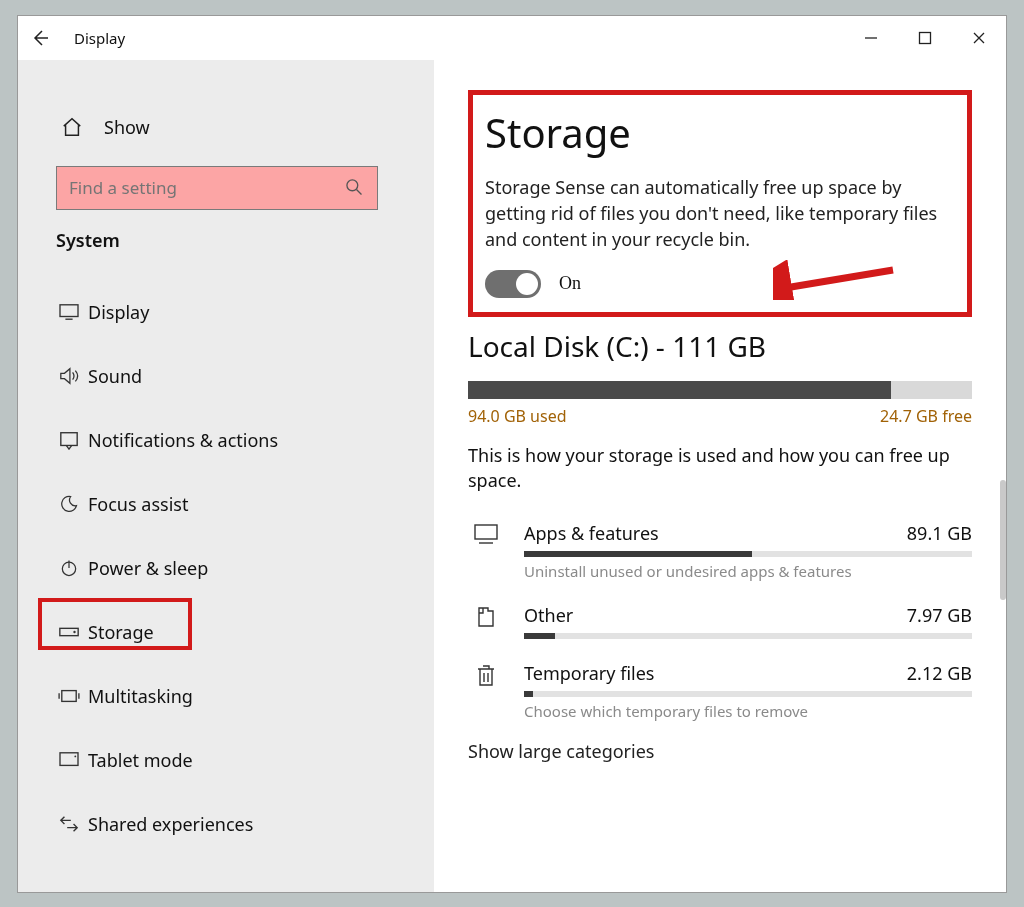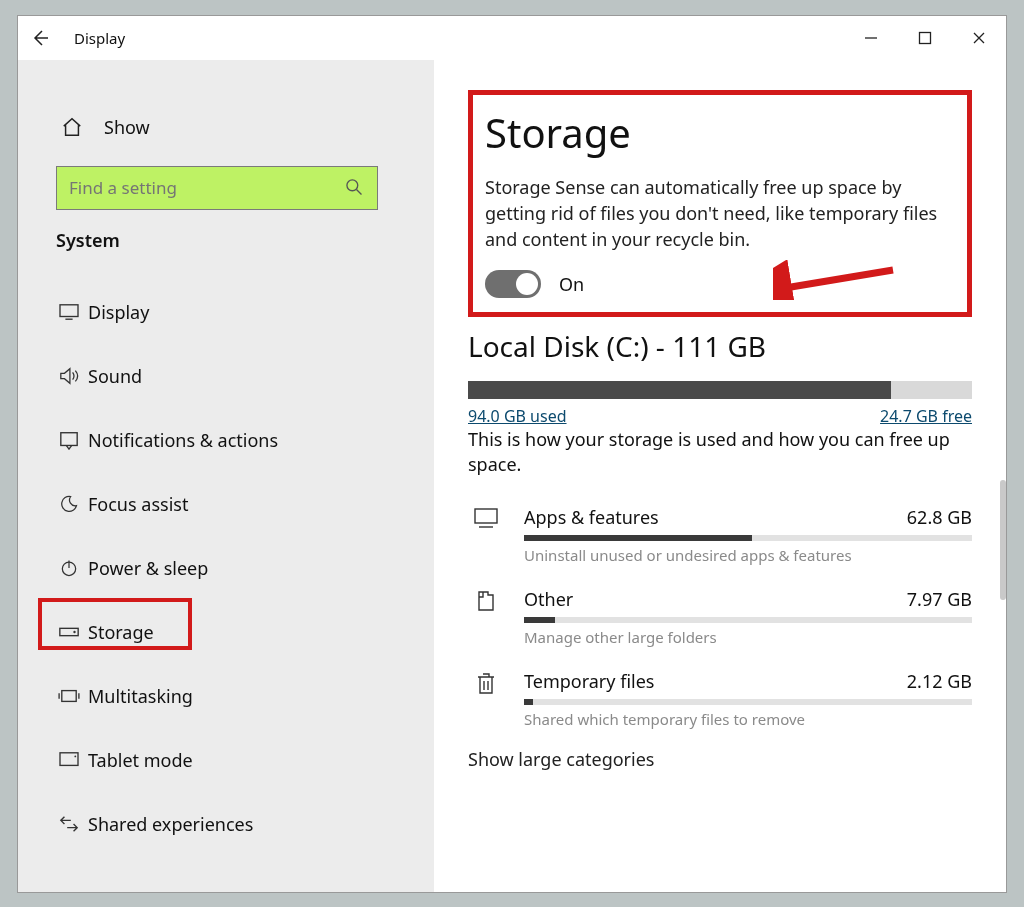--- a/index.html
+++ b/index.html
@@ -12,47 +12,47 @@
   .caption { margin-left:auto; display:flex; }
   .caption div { width:54px; height:44px; display:flex; align-items:center; justify-content:center; cursor:pointer; color:#222; }
 
   .body { flex:1; display:flex; overflow:hidden; }
   .sidebar { width:416px; background:#ececec; padding:22px 0 0 0; position:relative; }
   .side-row { display:flex; align-items:center; height:48px; padding-left:38px; cursor:pointer; color:#111; font-size:18px; }
   .side-row .ico { width:32px; display:flex; justify-content:center; color:#222; }
   .side-row .lbl { margin-left:16px; }
   .home-row { height:50px; margin-top:20px; }
   .search-wrap { margin:14px 24px 18px 38px; position:relative; }
-  .search-wrap input { width:322px; height:44px; border:1px solid #7a7a7a; background:#bef264; padding:0 40px 0 12px; font-size:17px; color:#555; }
+  .search-wrap input { width:322px; height:44px; border:1px solid #7a7a7a; background:#fca5a5; padding:0 40px 0 12px; font-size:17px; color:#555; }
   .search-wrap .sicon { position:absolute; right:46px; top:11px; color:#555; }
   .section-label { font-weight:600; font-size:18px; color:#111; padding:0 0 18px 38px; }
   .nav-list { padding-top:10px; }
   .nav-item { display:flex; align-items:center; height:64px; padding-left:38px; cursor:pointer; font-size:18px; color:#111; }
   .nav-item .ico { width:26px; display:flex; justify-content:center; color:#333; }
   .nav-item .lbl { margin-left:6px; }
   .highlight-box { border:4px solid #d21a1a; }
   .storage-hl { position:absolute; left:20px; width:154px; height:52px; pointer-events:none; }
 
   .main { flex:1; padding:30px 34px 0 34px; overflow:auto; position:relative; background:#fff; }
   .scrollhint { position:absolute; right:0; top:420px; width:6px; height:120px; background:#c9c9c9; border-radius:3px; }
 
   .hero-box { border:5px solid #d21a1a; padding:10px 12px 14px 12px; margin-bottom:10px; position:relative; }
   .hero-box h1 { font-weight:400; font-size:40px; color:#111; margin-bottom:14px; }
   .hero-box p { font-size:18px; color:#222; line-height:1.45; }
   .toggle-row { display:flex; align-items:center; margin-top:18px; }
   .toggle { width:56px; height:28px; background:#6f6f6f; border-radius:14px; position:relative; cursor:pointer; }
   .toggle .knob { width:22px; height:22px; background:#fff; border-radius:50%; position:absolute; top:3px; right:3px; }
-  .toggle-label { margin-left:18px; font-size:18px; color:#111; }
+  .toggle-label { margin-left:18px; font-size:18px; color:#111;font-family:Liberation Serif, serif; }
   .arrow { position:absolute; left:300px; top:165px; }
 
   .linklike { font-size:18px; color:#222; margin:14px 0 36px 4px; cursor:pointer; }
   .disk-head { font-size:28px; font-weight:400; color:#111; margin-bottom:16px; }
   .bar { width:100%; height:18px; background:#d9d9d9; position:relative; margin-bottom:6px; }
   .bar .fill { position:absolute; left:0; top:0; bottom:0; background:#4a4a4a; }
-  .bar-labels { display:flex; justify-content:space-between; font-size:16px; color:#0c4a6e; margin-bottom:0;text-decoration:underline; }
+  .bar-labels { display:flex; justify-content:space-between; font-size:16px; color:#a16207; margin-bottom:16px; }
   .desc { font-size:18px; color:#111; line-height:1.4; margin-bottom:20px; }
 
   .cat { display:flex; align-items:flex-start; padding:8px 0 14px 0; cursor:pointer; }
   .cat .cico { width:36px; display:flex; justify-content:center; padding-top:2px; color:#333; }
   .cat .ccol { flex:1; margin-left:20px; }
   .cat .crow { display:flex; justify-content:space-between; font-size:18px; color:#111; }
   .cat .cbar { width:100%; height:6px; background:#e2e2e2; margin-top:6px; position:relative; }
   .cat .cbar .cfill { position:absolute; left:0; top:0; bottom:0; background:#3a3a3a; }
   .cat .chint { font-size:15px; color:#8a8a8a; margin-top:4px; }
 
@@ -239,21 +239,21 @@
             <svg width="26" height="22" viewBox="0 0 26 22">
               <rect x="2" y="2" width="22" height="14" stroke="#333" stroke-width="1.4" fill="none"></rect>
               <line x1="6" y1="20" x2="20" y2="20" stroke="#333" stroke-width="1.4"></line>
               <line x1="6" y1="9" x2="6" y2="9" stroke="#333" stroke-width="2"></line>
               <line x1="10" y1="9" x2="10" y2="9" stroke="#333" stroke-width="2"></line>
             </svg>
           </span>
         <div class="ccol">
           <div class="crow">
               <span>Apps &amp; features</span>
-              <span>62.8 GB</span>
+              <span>89.1 GB</span>
             </div>
           <div class="cbar">
               <div class="cfill" id="cf0" style="width: 51%;"></div>
             </div>
           <div class="chint">Uninstall unused or undesired apps &amp; features</div>
         </div>
       </div>
 
       <div class="cat">
         <span class="cico">
@@ -263,39 +263,38 @@
             </svg>
           </span>
         <div class="ccol">
           <div class="crow">
               <span>Other</span>
               <span>7.97 GB</span>
             </div>
           <div class="cbar">
               <div class="cfill" id="cf1" style="width: 7%;"></div>
             </div>
-          <div class="chint">Manage other large folders</div>
         </div>
       </div>
 
       <div class="cat">
         <span class="cico">
             <svg width="22" height="26" viewBox="0 0 22 26">
               <path d="M3 6 H19 M5 6 V22 H17 V6 M8 3 H14 V6 M9 10 V19 M13 10 V19" stroke="#333" stroke-width="1.4" fill="none"></path>
             </svg>
           </span>
         <div class="ccol">
           <div class="crow">
               <span>Temporary files</span>
               <span>2.12 GB</span>
             </div>
           <div class="cbar">
               <div class="cfill" id="cf2" style="width: 2%;"></div>
             </div>
-          <div class="chint">Shared which temporary files to remove</div>
+          <div class="chint">Choose which temporary files to remove</div>
         </div>
       </div>
 
       <div class="showmore">Show large categories</div>
     </div>
 
   </div>
 </div>
 
 </body></html>

